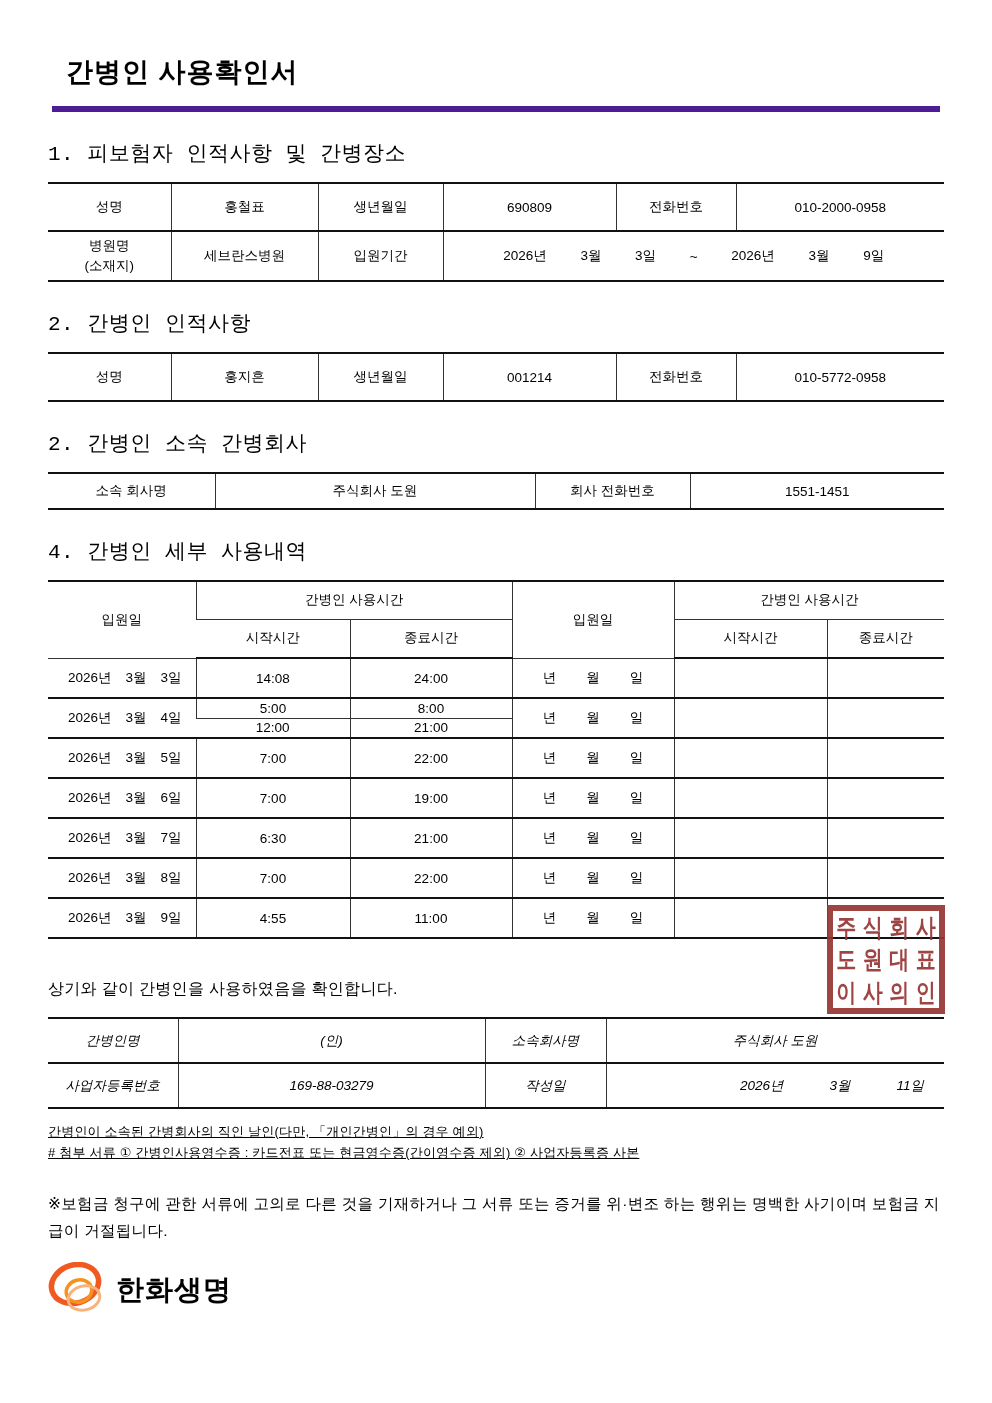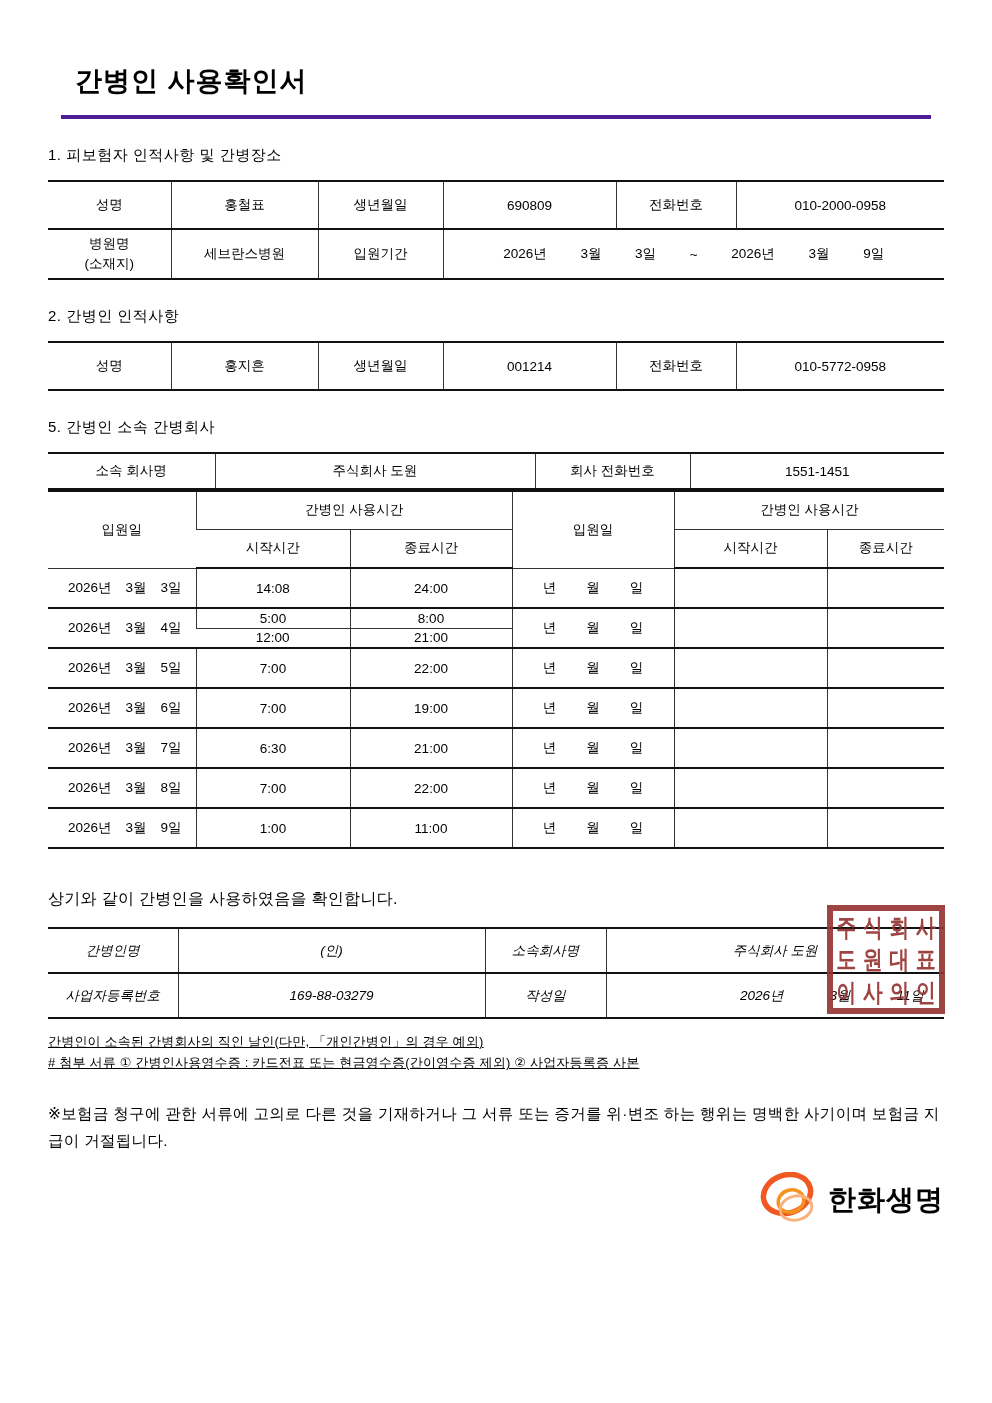--- a/index.html
+++ b/index.html
@@ -10,25 +10,25 @@
     background:#fff;
     color:#000;
     font-family:"Liberation Sans","DejaVu Sans",sans-serif;
     box-sizing:border-box;
     padding:44px 48px 0 48px;
     overflow:hidden;
   }
   
   .doc-title{
     font-size:27px;font-weight:bold;letter-spacing:1px;
-    margin:13px;padding:6px 0 16px 14px;
-    border-bottom:4px solid #4c1d95;
+    margin:4px;padding:6px 0 16px 14px;
+    border-bottom:6px solid #4c1d95;
   }
   
-  .sec-h{font-size:15px;font-weight:normal;margin:27px 0 15px 0;letter-spacing:.5px;}
+  .sec-h{font-size:21px;font-weight:normal;margin:27px 0 15px 0;letter-spacing:.5px;font-family:Liberation Mono, monospace;}
   
   table{width:896px;table-layout:fixed;border-collapse:collapse;
         border-top:2px solid #111;border-bottom:2px solid #111;
         font-size:13.5px;}
   td,th{border-left:1px solid #333;border-bottom:2px solid #111;
         text-align:center;vertical-align:middle;padding:0;font-weight:normal;}
   td:first-child,th:first-child{border-left:none;}
   tr.last td{border-bottom:none;}
   
   #t1 tr{height:48px;} #t1 tr.r2{height:50px;}
@@ -59,21 +59,21 @@
     position:absolute;left:827px;top:905px;width:118px;height:109px;
     border:6px solid #963634;box-sizing:border-box;
     display:grid;grid-template-columns:repeat(4,1fr);
     align-items:center;justify-items:center;
     color:#963634;font-family:"Liberation Serif","DejaVu Serif",serif;
     font-weight:bold;font-size:20px;line-height:1;
     opacity:.92;z-index:5;background:transparent;
   }
   .seal span{transform:scaleY(1.25);}
   
-  .logo-row{display:flex;justify-content:flex-end;align-items:center;gap:6px;margin-top:18px;}
+  .logo-row{display:flex;justify-content:flex-start;align-items:center;gap:6px;margin-top:18px;}
   .logo-text{font-size:28px;font-weight:bold;letter-spacing:1px;}
 </style>
 </head>
 <body>
 
 <div class="page">
 
   <h1 class="doc-title">간병인 사용확인서</h1>
 
   <div class="sec-h">1. 피보험자 인적사항 및 간병장소</div>
@@ -132,38 +132,39 @@
       <td>성명</td>
       <td>홍지흔</td>
       <td>생년월일</td>
       <td>001214</td>
       <td>전화번호</td>
       <td>010-5772-0958</td>
     </tr>
   </tbody>
     </table>
 
-  <div class="sec-h">5. 간병인 소속 간병회사</div>
+  <div class="sec-h">2. 간병인 소속 간병회사</div>
   <table id="t3">
     <colgroup>
       <col style="width:167px">
         <col style="width:320px">
         <col style="width:155px">
         <col style="width:254px">
     </colgroup>
     <tbody>
         <tr class="last">
       <td>소속 회사명</td>
       <td>주식회사 도원</td>
       <td>회사 전화번호</td>
       <td>1551-1451</td>
     </tr>
   </tbody>
     </table>
 
+  <div class="sec-h">4. 간병인 세부 사용내역</div>
   <table id="t4">
     <colgroup>
       <col style="width:148px">
         <col style="width:154px">
         <col style="width:162px">
       <col style="width:162px">
         <col style="width:153px">
         <col style="width:117px">
     </colgroup>
     <thead>
@@ -313,21 +314,21 @@
       </tr>
 
       <tr class="last">
         <td>
             <div class="date-spread">
           <span>2026년</span>
               <span>3월</span>
               <span>9일</span>
             </div>
           </td>
-        <td>1:00</td>
+        <td>4:55</td>
         <td>11:00</td>
         <td>
             <div class="empty-date">
           <span>년</span>
               <span>월</span>
               <span>일</span>
             </div>
           </td>
         <td></td>
         <td></td>

